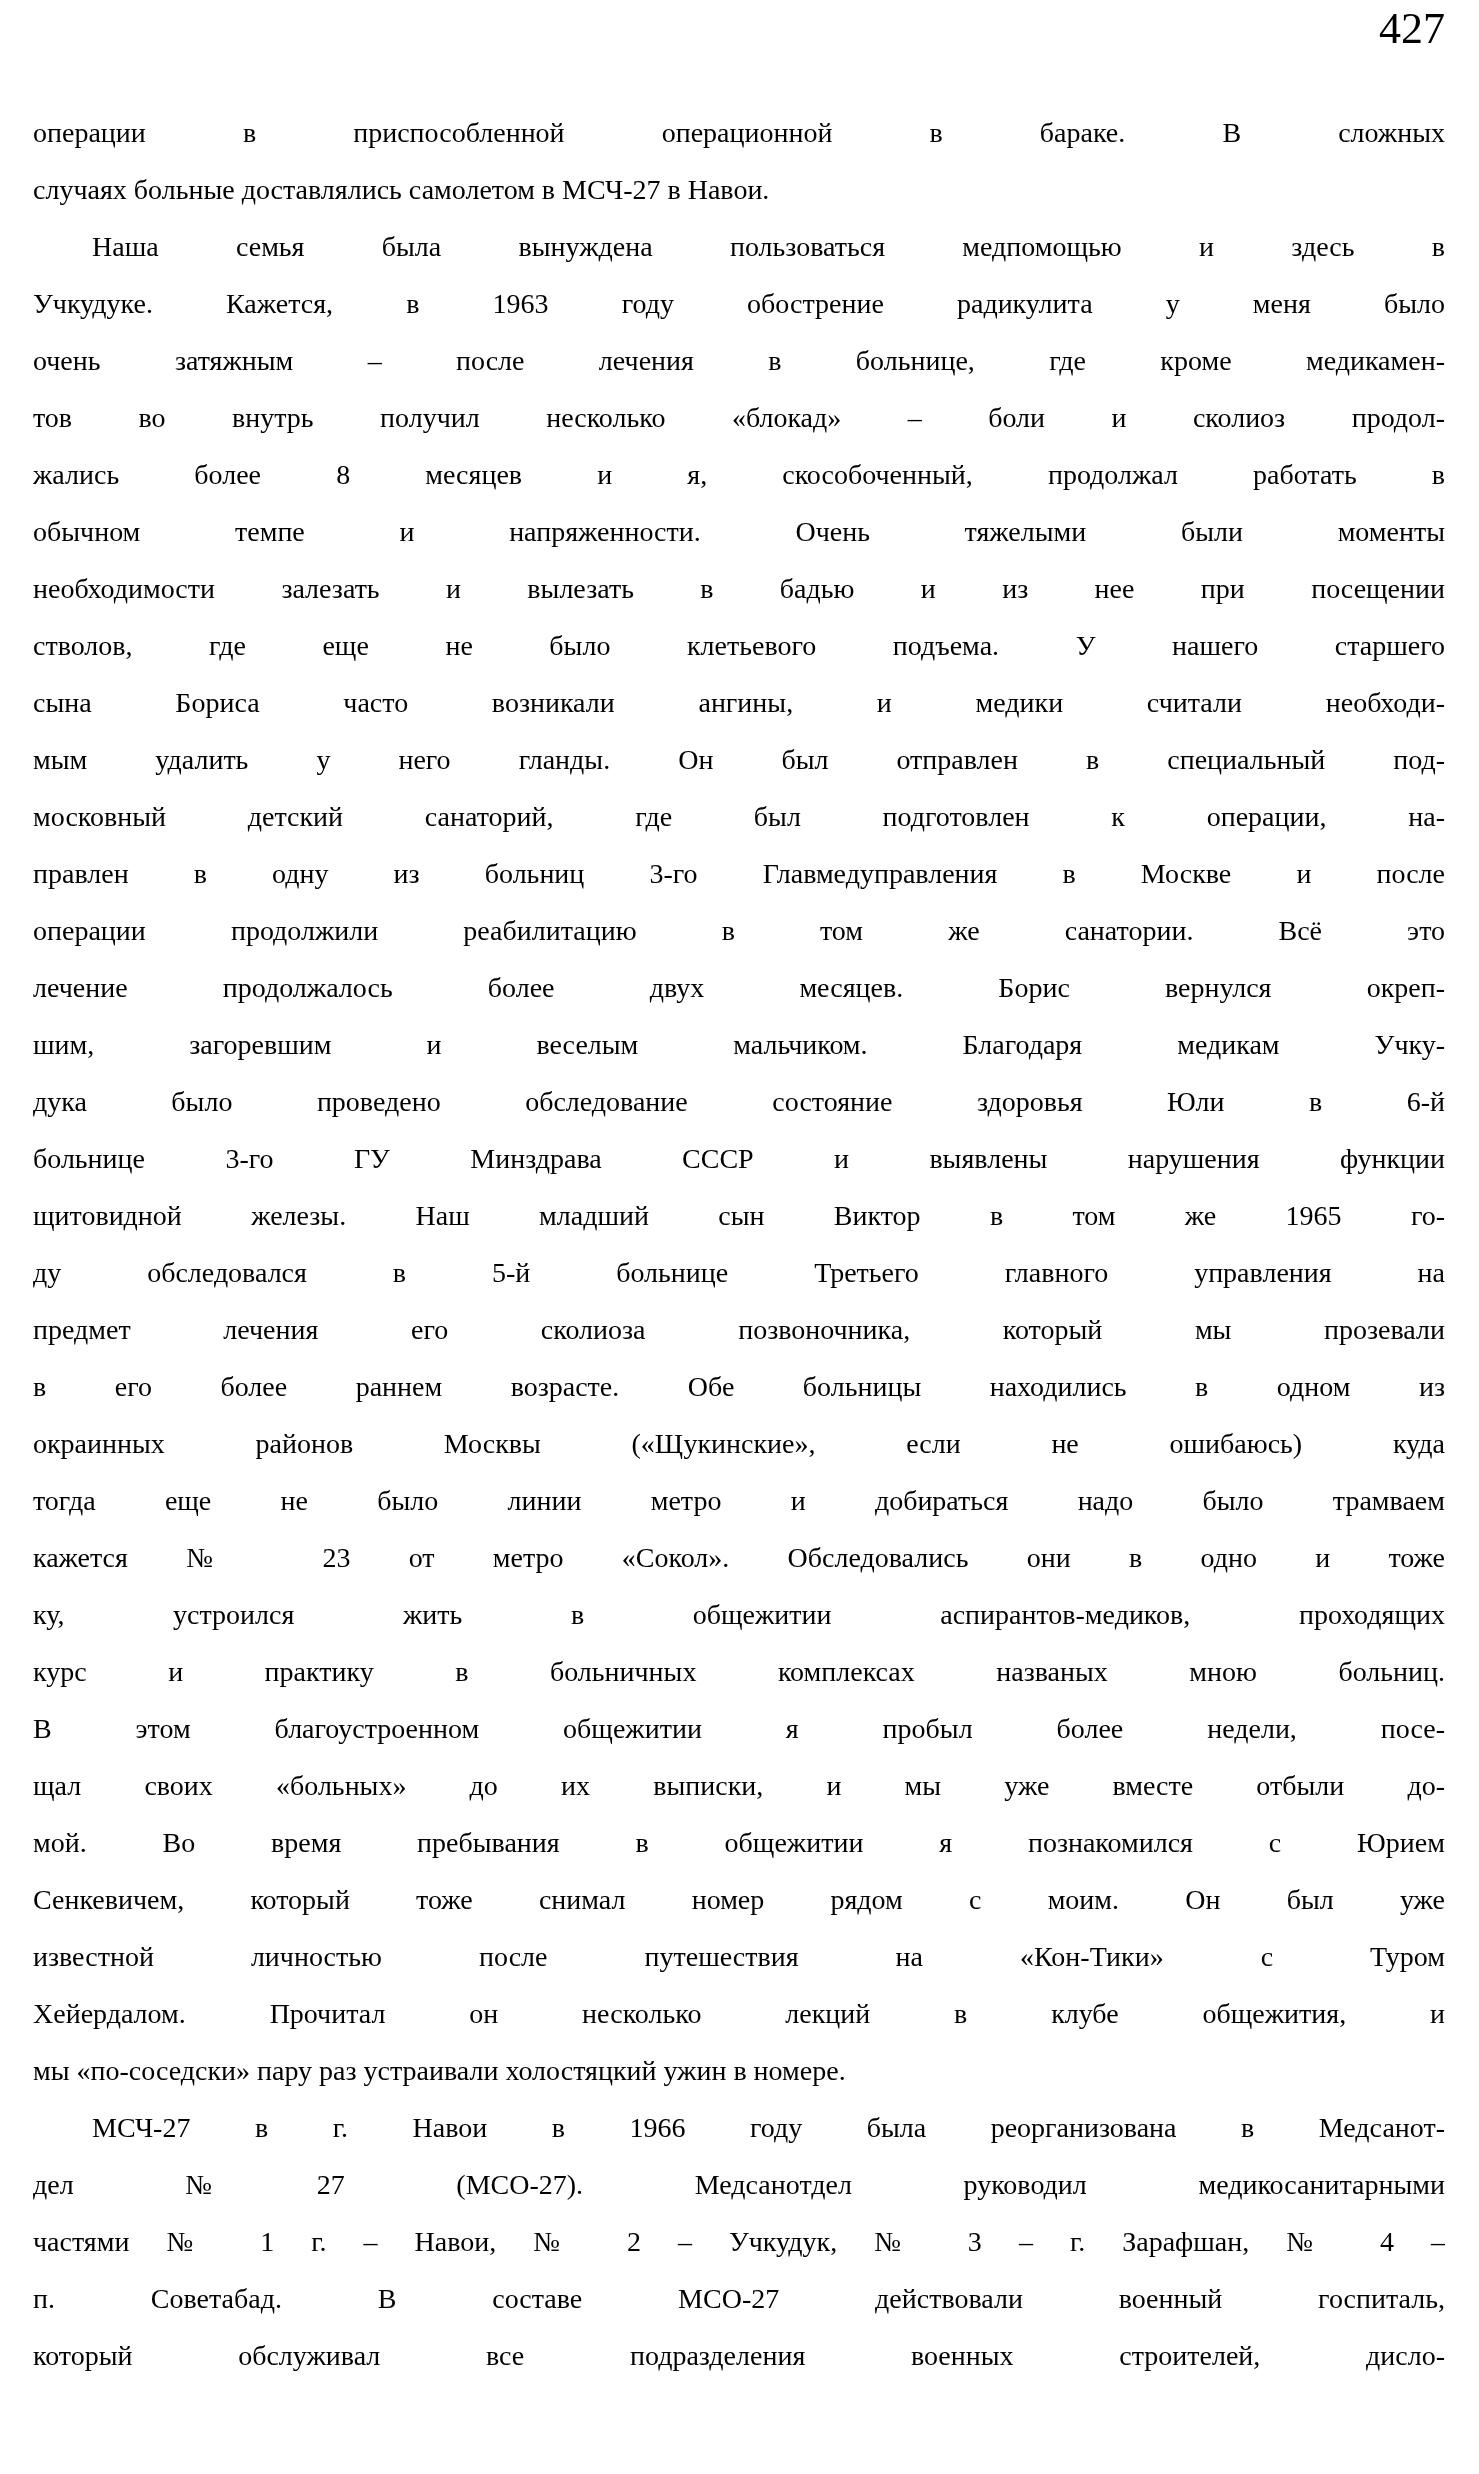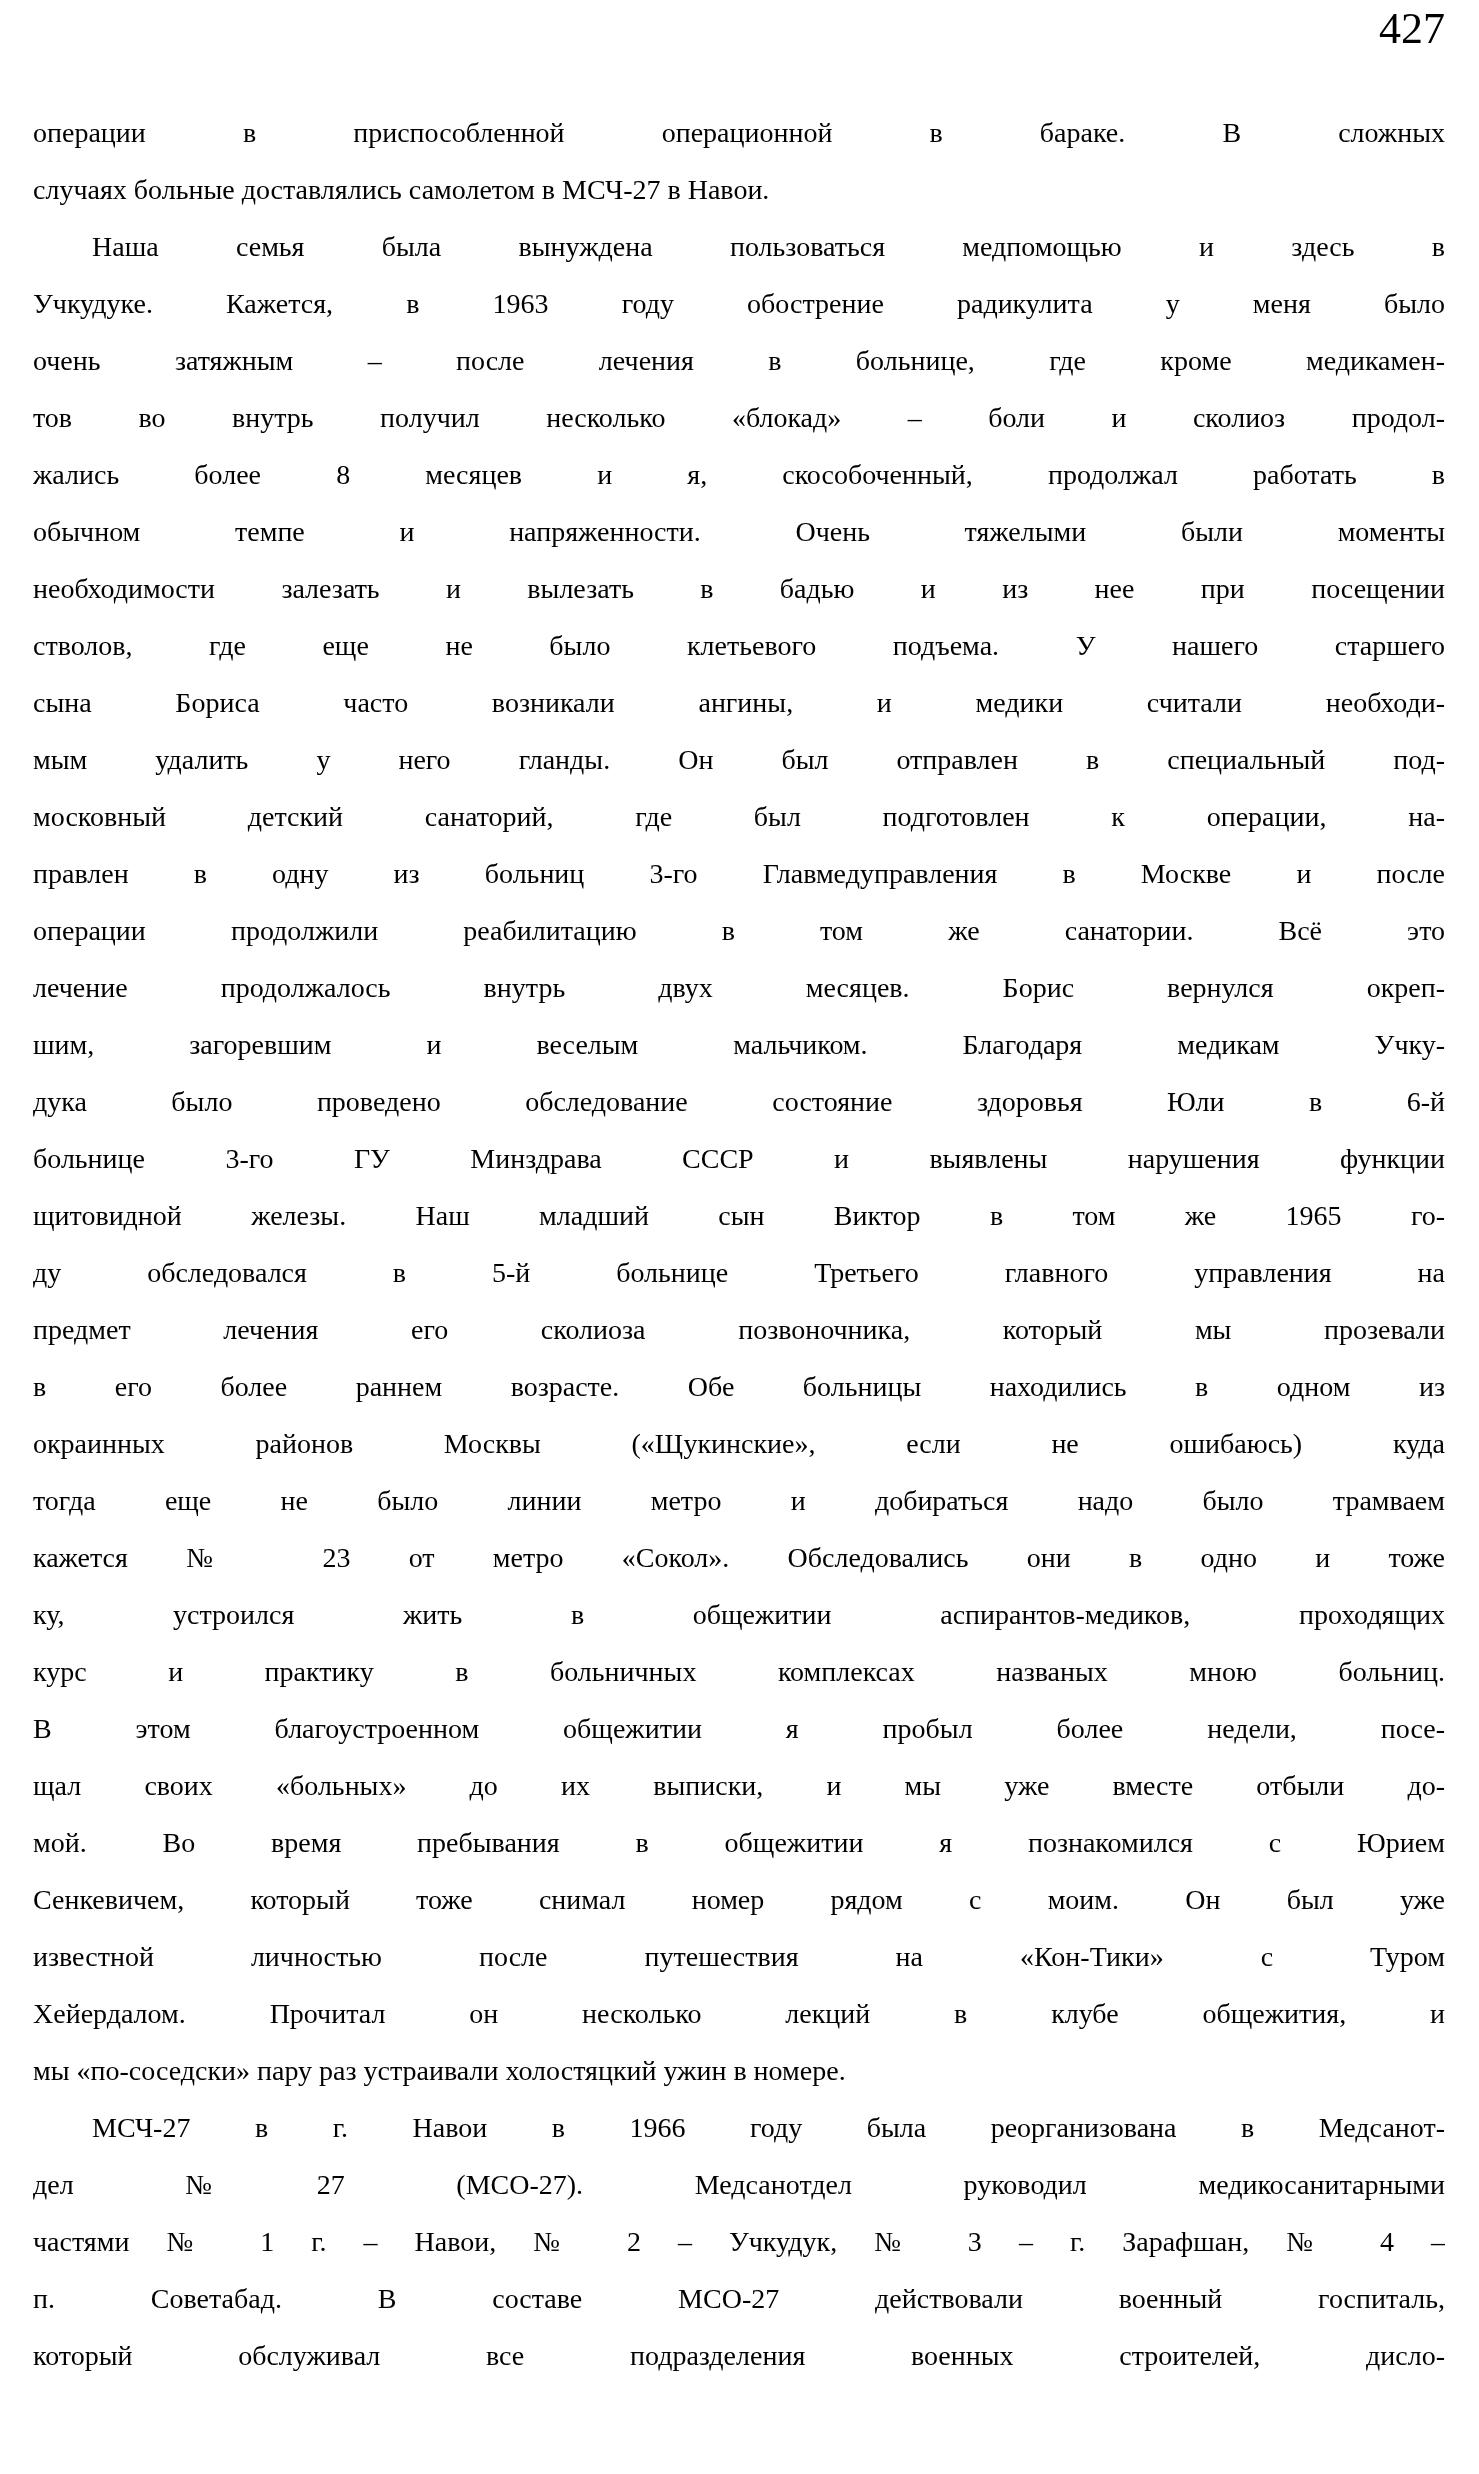--- a/index.html
+++ b/index.html
@@ -71,21 +71,21 @@
         <div class="line">тов во внутрь получил несколько «блокад» – боли и сколиоз продол-</div>
         <div class="line">жались более 8 месяцев и я, скособоченный, продолжал работать в</div>
         <div class="line">обычном темпе и напряженности. Очень тяжелыми были моменты</div>
         <div class="line">необходимости залезать и вылезать в бадью и из нее при посещении</div>
         <div class="line">стволов, где еще не было клетьевого подъема. У нашего старшего</div>
         <div class="line">сына Бориса часто возникали ангины, и медики считали необходи-</div>
         <div class="line">мым удалить у него гланды. Он был отправлен в специальный под-</div>
         <div class="line">московный детский санаторий, где был подготовлен к операции, на-</div>
         <div class="line">правлен в одну из больниц 3-го Главмедуправления в Москве и после</div>
         <div class="line">операции продолжили реабилитацию в том же санатории. Всё это</div>
-        <div class="line">лечение продолжалось внутрь двух месяцев. Борис вернулся окреп-</div>
+        <div class="line">лечение продолжалось более двух месяцев. Борис вернулся окреп-</div>
         <div class="line">шим, загоревшим и веселым мальчиком. Благодаря медикам Учку-</div>
         <div class="line">дука было проведено обследование состояние здоровья Юли в 6-й</div>
         <div class="line">больнице 3-го ГУ Минздрава СССР и выявлены нарушения функции</div>
         <div class="line">щитовидной железы. Наш младший сын Виктор в том же 1965 го-</div>
         <div class="line">ду обследовался в 5-й больнице Третьего главного управления на</div>
         <div class="line">предмет лечения его сколиоза позвоночника, который мы прозевали</div>
         <div class="line">в его более раннем возрасте. Обе больницы находились в одном из</div>
         <div class="line">окраинных районов Москвы («Щукинские», если не ошибаюсь) куда</div>
         <div class="line">тогда еще не было линии метро и добираться надо было трамваем</div>
         <div class="line">кажется № 23 от метро «Сокол». Обследовались они в одно и тоже</div>

